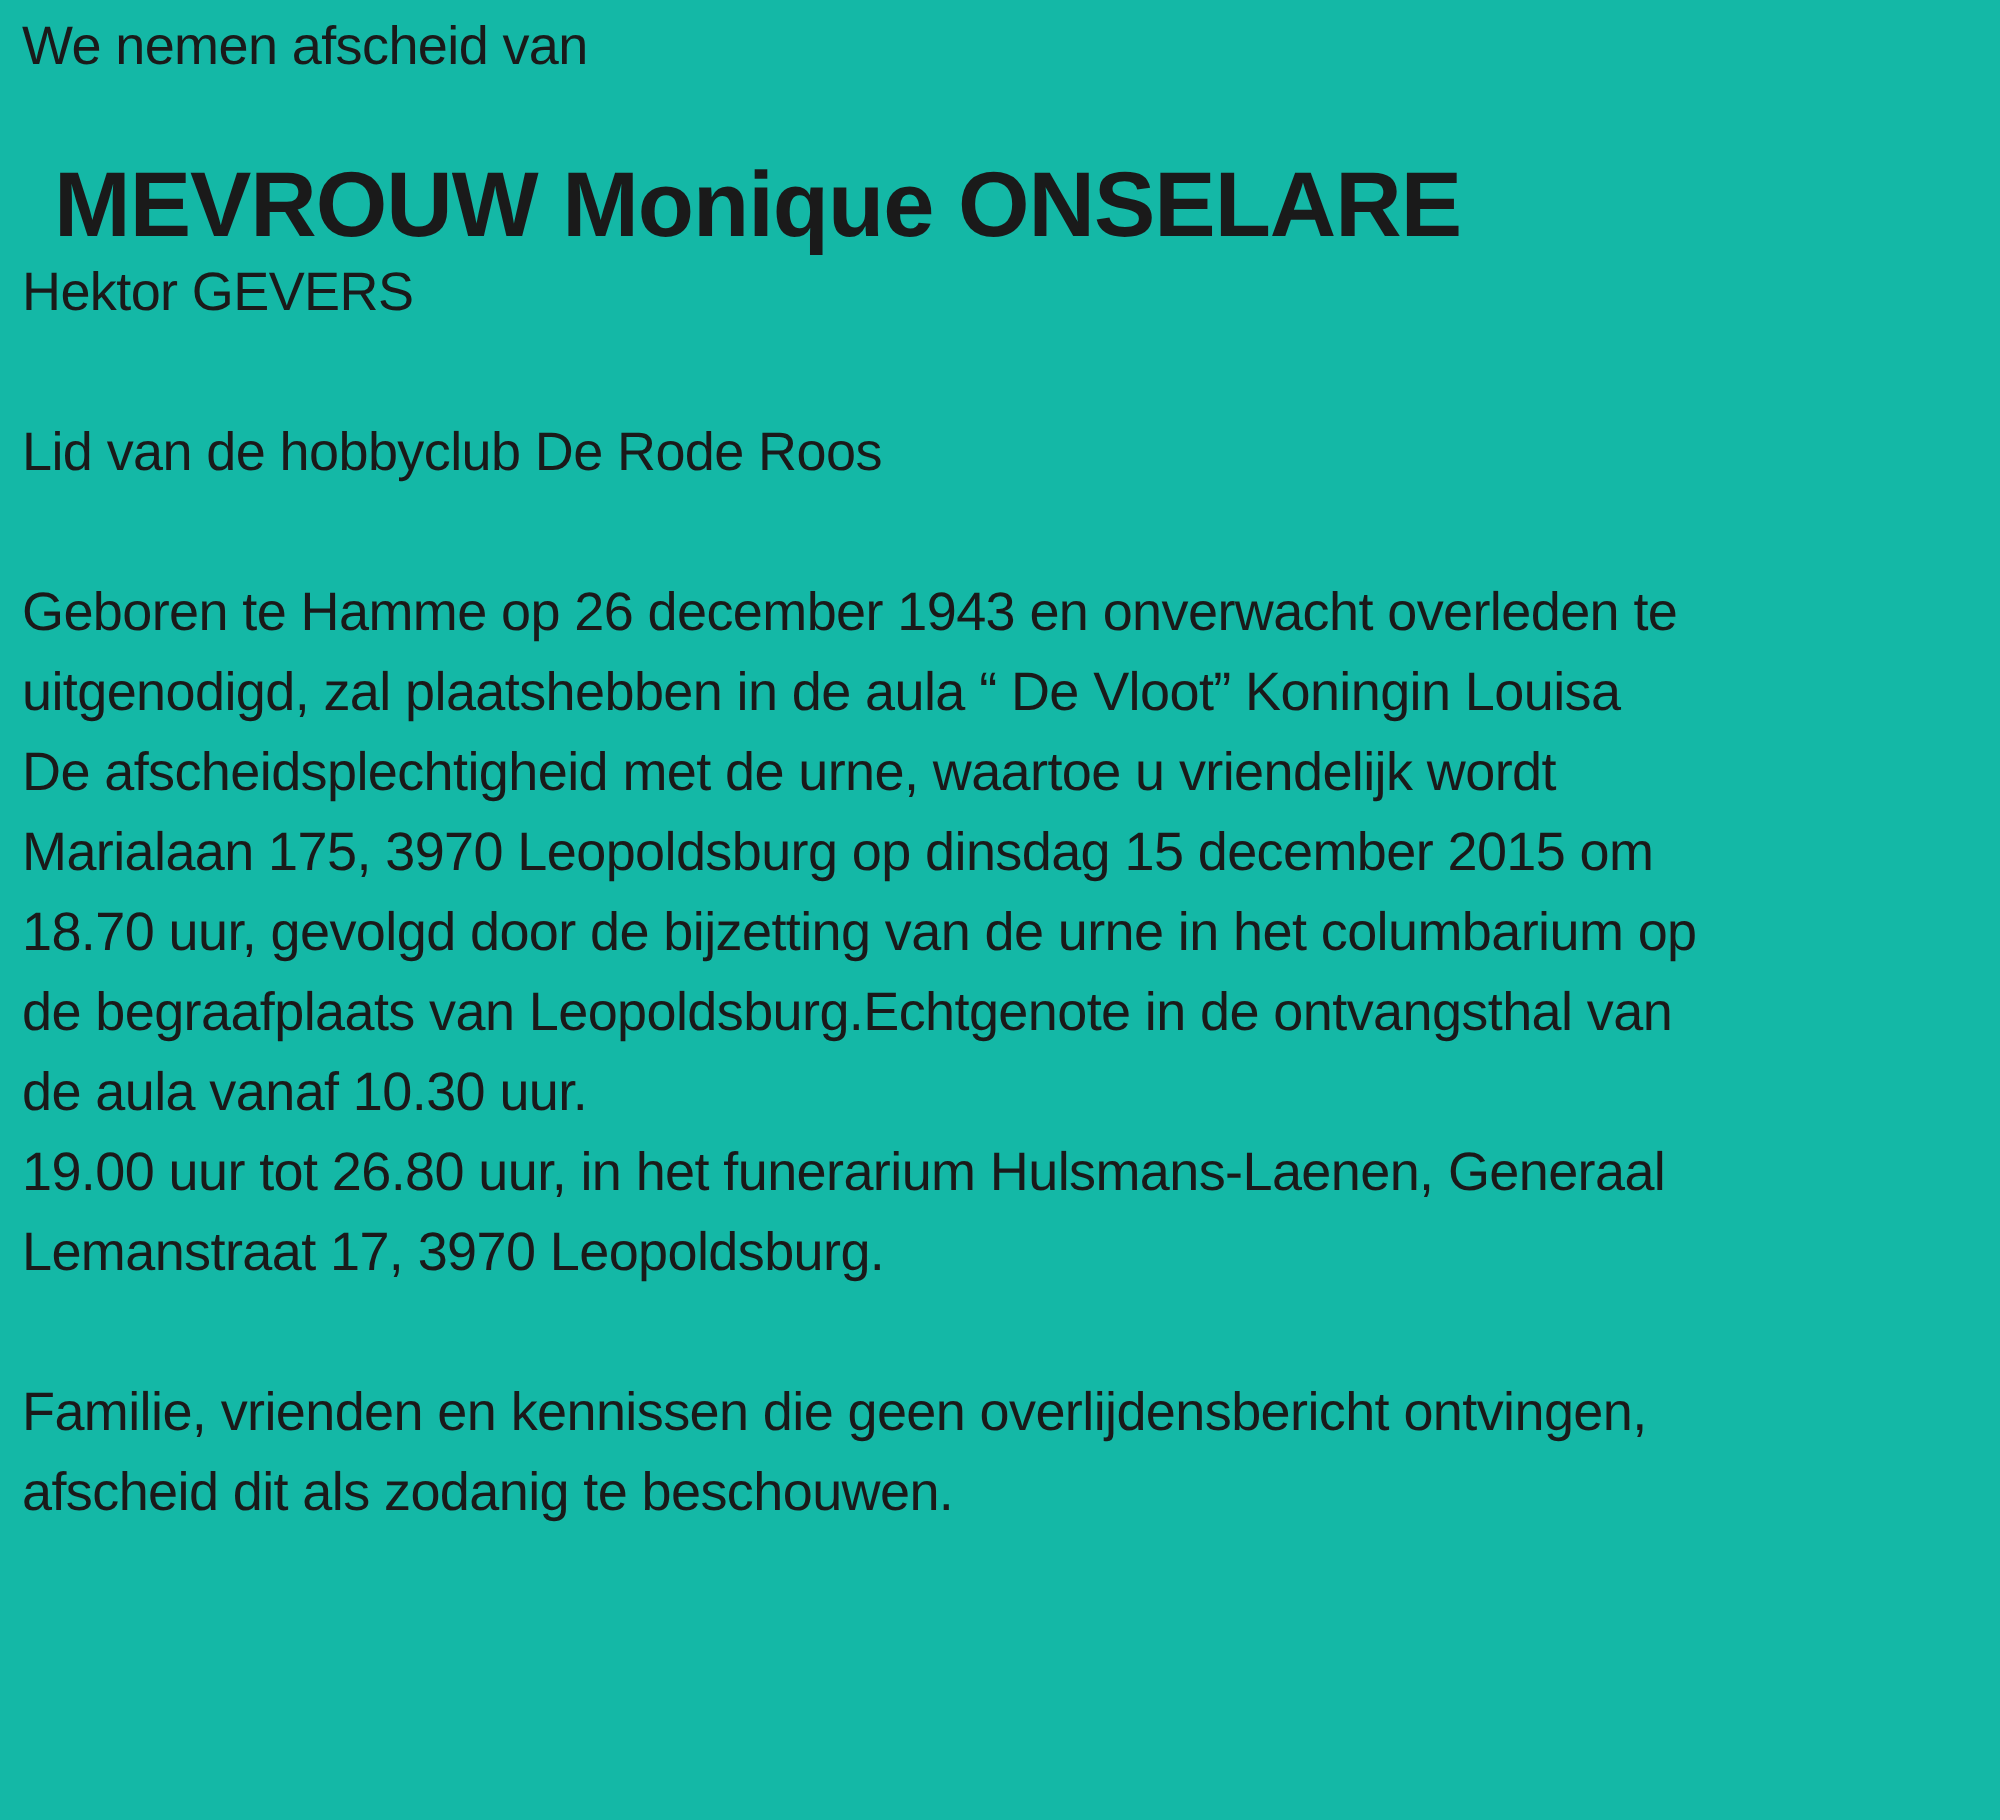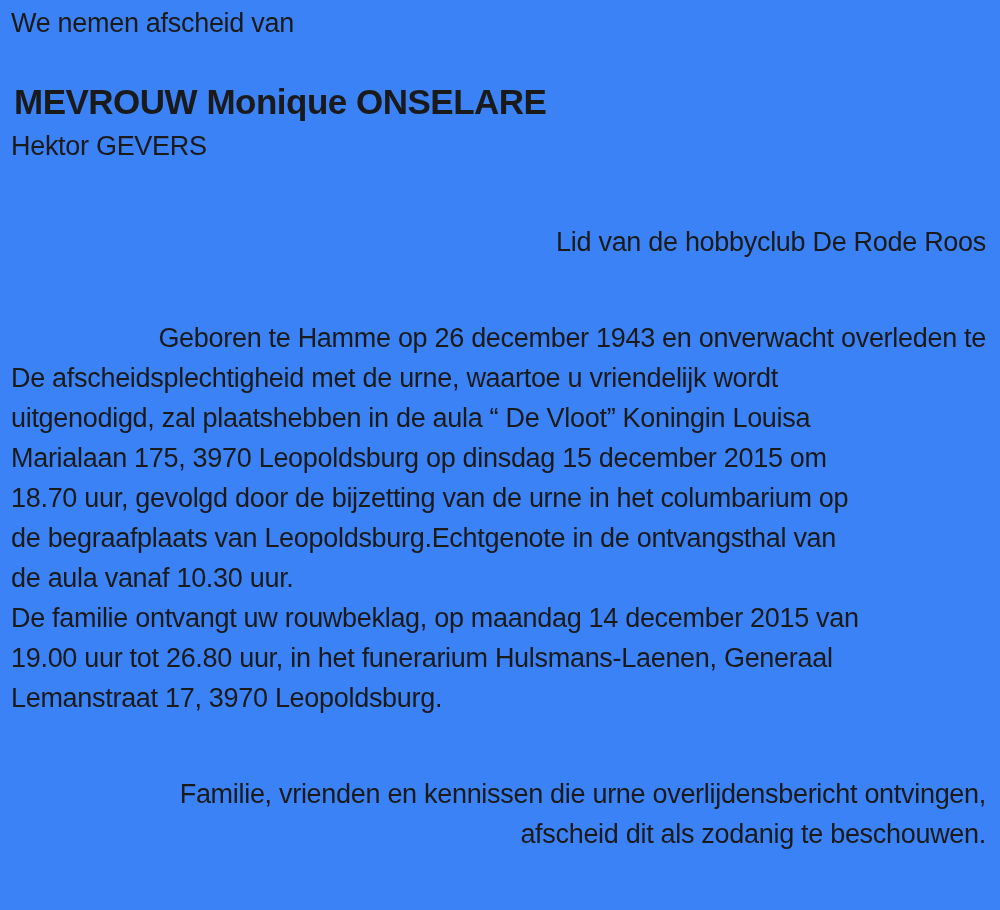--- a/index.html
+++ b/index.html
@@ -5,42 +5,41 @@
   html, body {
     margin: 0;
     padding: 0;
     background: #ffffff;
   }
   .page {
     width: 1000px;
     height: 910px;
     box-sizing: border-box;
     padding: 3px 14px 0 11px;
-    background: #3b82f6;
+    background: #14b8a6;
     color: #1a1a1a;
     font-family: "Liberation Sans", "DejaVu Sans", sans-serif;
     letter-spacing: -0.3px;
     overflow: hidden;
   }
   .line {
     font-size: 27px;
     line-height: 40px;
     white-space: nowrap;
   }
   .title {
-    margin: 35px 0 0 3px;
-    font-size: 35px;
+    margin: 35px 0 0 16px;
+    font-size: 46px;
     line-height: 48px;
     font-weight: bold;
     letter-spacing: -0.5px;
     white-space: nowrap;
   }
   .gap-above {
-    margin-top: 56px;
-    text-align: right;
+    margin-top: 40px;
   }
 </style>
 </head>
 <body>
 
 <div class="page">
   <div class="line">We nemen afscheid van</div>
 
   <h1 class="title">MEVROUW Monique ONSELARE</h1>
 
@@ -48,31 +47,30 @@
       <div class="line">Hektor GEVERS</div>
     </div>
 
   <div class="line gap-above">Lid van de hobbyclub De Rode Roos</div>
 
   <div class="gap-above">
       <div class="line">Geboren te Hamme op 26 december 1943 en onverwacht overleden te</div>
     </div>
 
   <div>
+      <div class="line">uitgenodigd, zal plaatshebben in de aula “ De Vloot” Koningin Louisa</div>
       <div class="line">De afscheidsplechtigheid met de urne, waartoe u vriendelijk wordt</div>
-      <div class="line">uitgenodigd, zal plaatshebben in de aula “ De Vloot” Koningin Louisa</div>
       <div class="line">Marialaan 175, 3970 Leopoldsburg op dinsdag 15 december 2015 om</div>
       <div class="line">18.70 uur, gevolgd door de bijzetting van de urne in het columbarium op</div>
       <div class="line">de begraafplaats van Leopoldsburg.Echtgenote in de ontvangsthal van</div>
       <div class="line">de aula vanaf 10.30 uur.</div>
     </div>
 
   <div>
-      <div class="line">De familie ontvangt uw rouwbeklag, op maandag 14 december 2015 van</div>
       <div class="line">19.00 uur tot 26.80 uur, in het funerarium Hulsmans-Laenen, Generaal</div>
       <div class="line">Lemanstraat 17, 3970 Leopoldsburg.</div>
     </div>
 
   <div class="gap-above">
-      <div class="line">Familie, vrienden en kennissen die urne overlijdensbericht ontvingen,</div>
+      <div class="line">Familie, vrienden en kennissen die geen overlijdensbericht ontvingen,</div>
       <div class="line">afscheid dit als zodanig te beschouwen.</div>
     </div>
 </div>
 
 </body></html>

